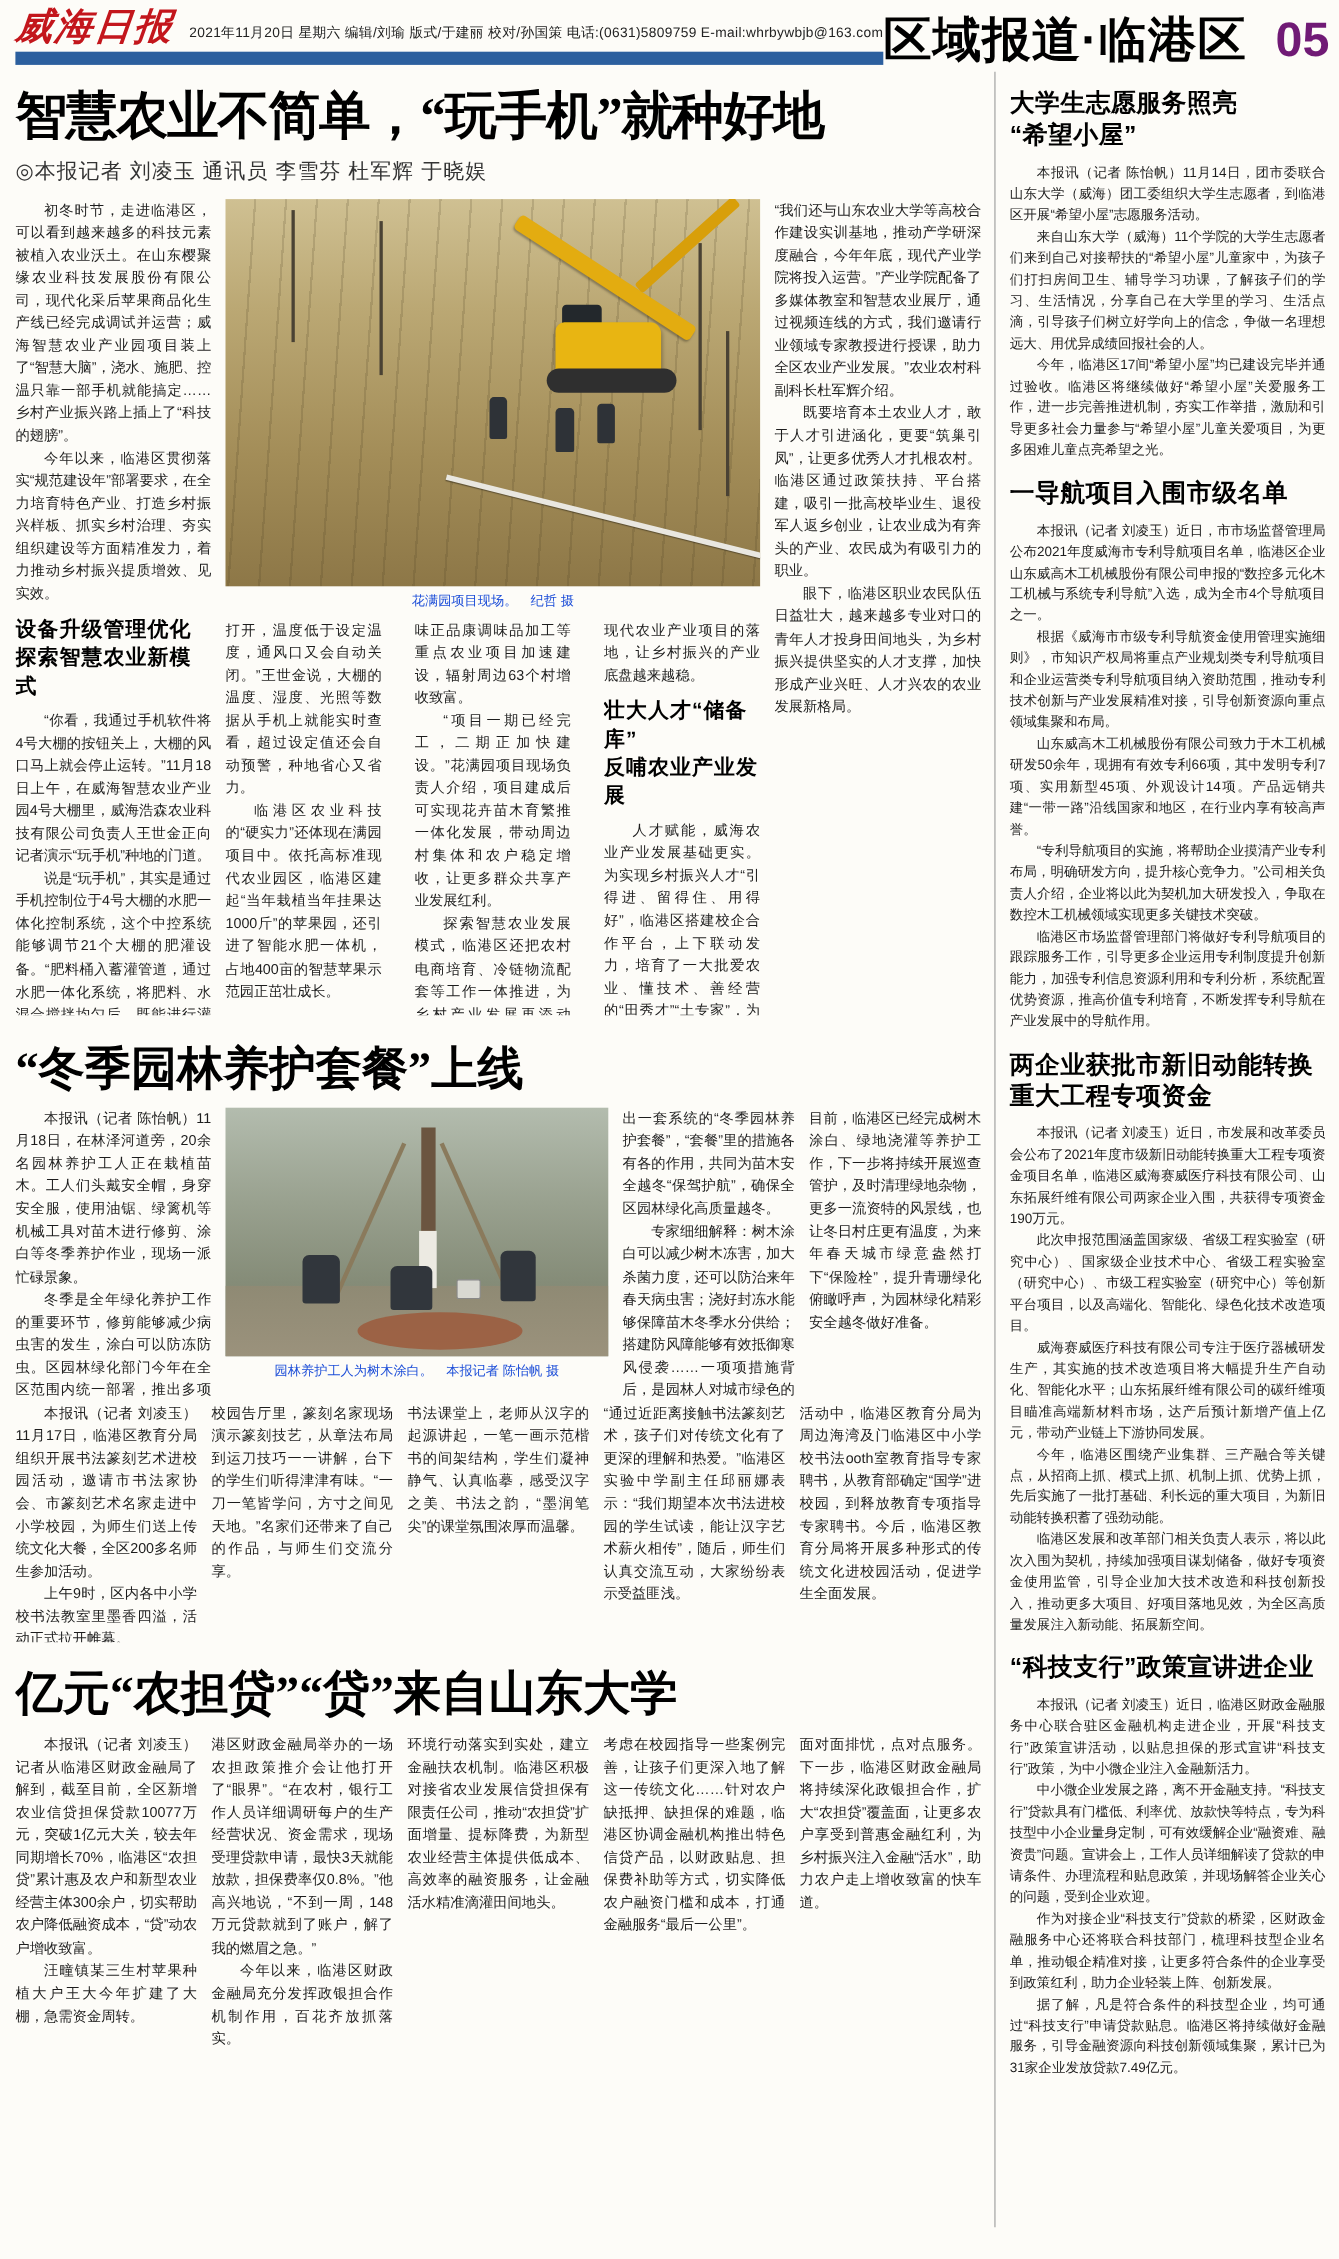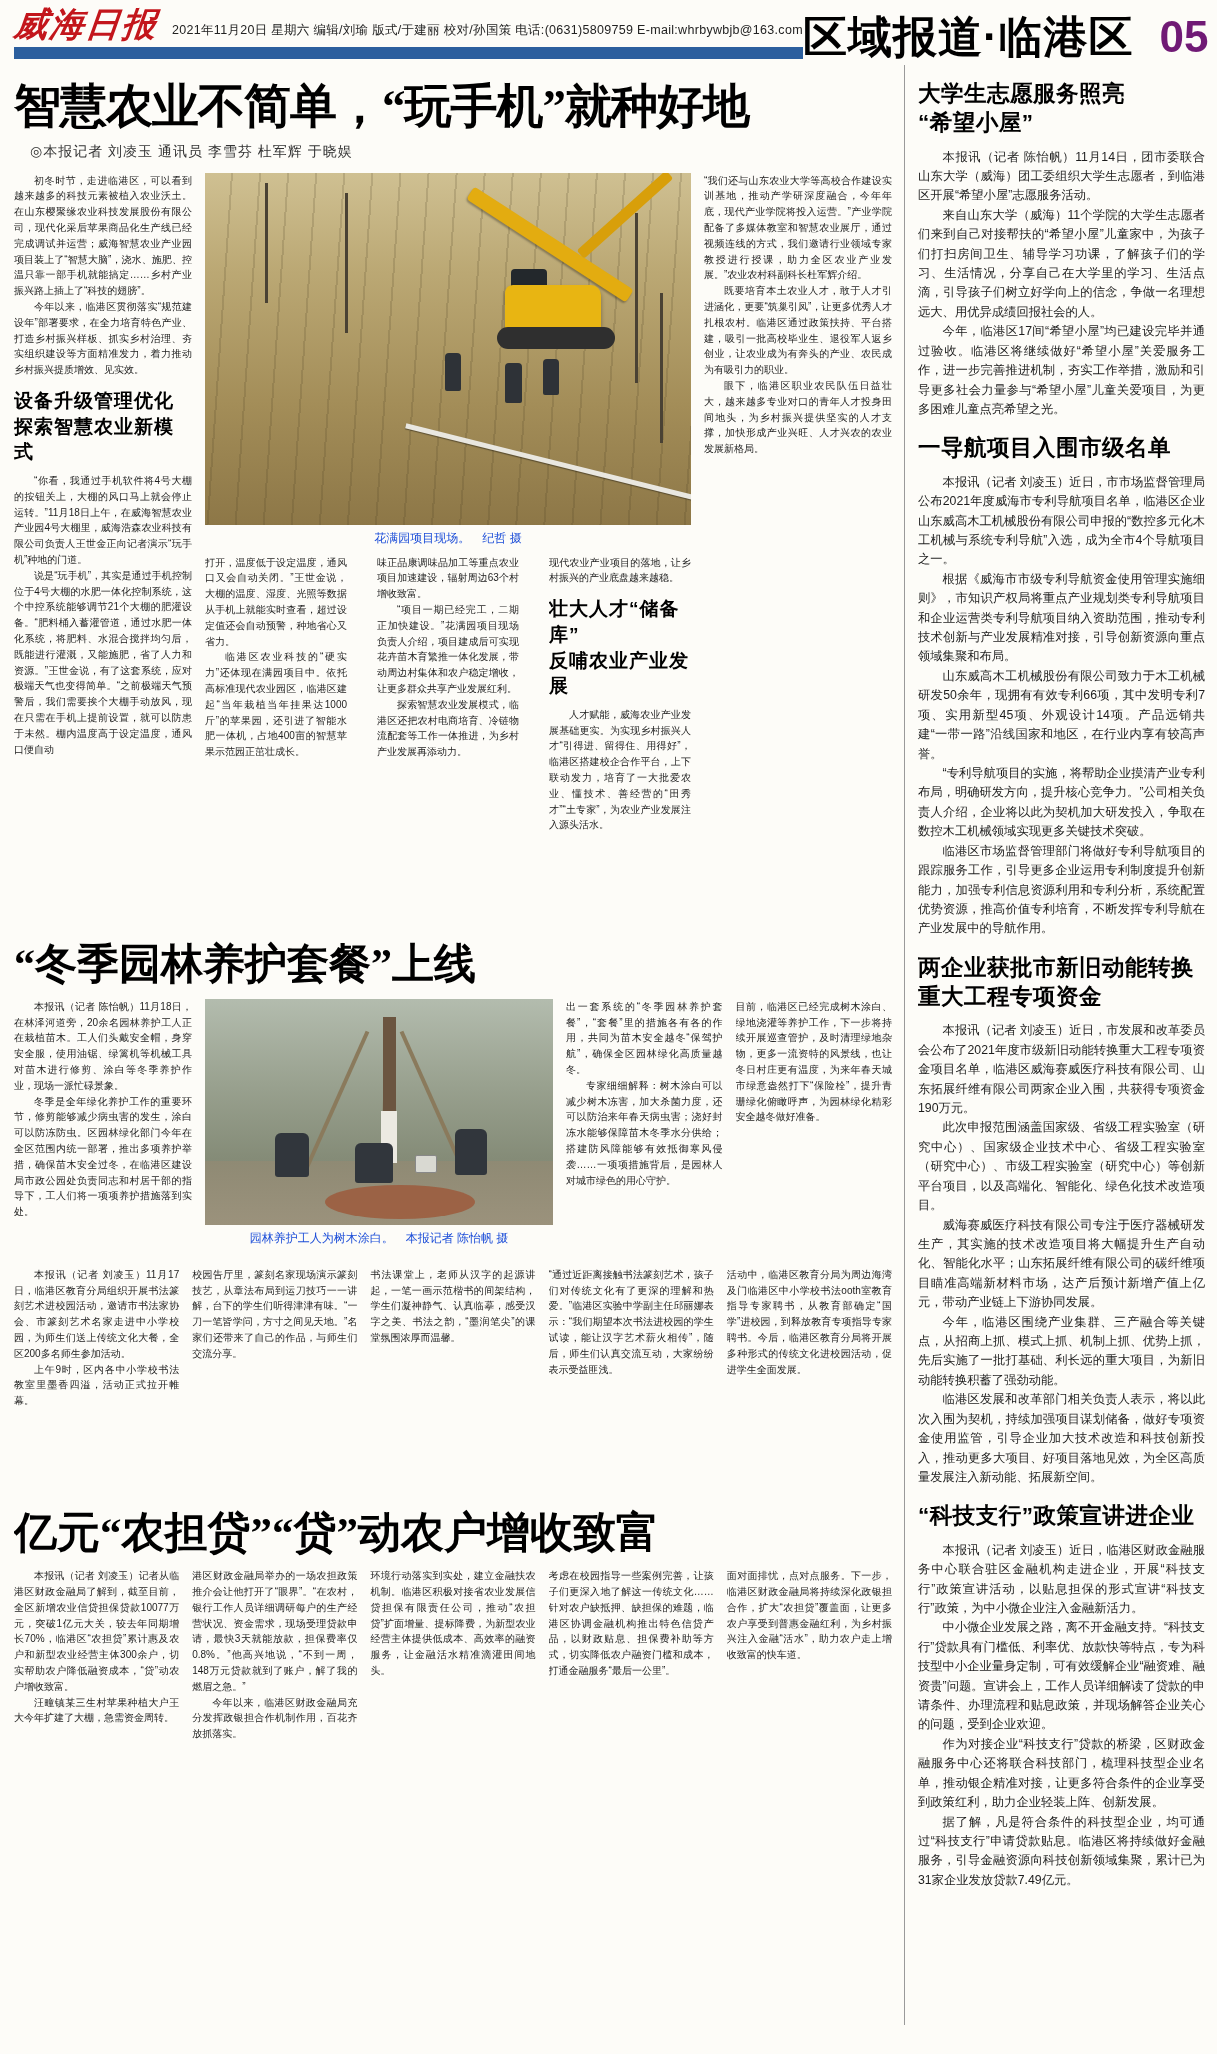--- a/index.html
+++ b/index.html
@@ -28,35 +28,35 @@
     white-space:nowrap;
   }
   .page-num{font-weight:700;font-size:44px;line-height:1;color:#701a75;}
 
   
   .content{display:flex;margin-top:6px;height:1960px;overflow:hidden;}
   .main{flex:0 0 878px;overflow:hidden;}
   .aside{flex:1;border-left:1px solid #9a9a9a;margin-left:12px;padding-left:13px;overflow:hidden;}
 
   
-  .para{margin:0;text-indent:2em;text-align:justify;font-size:10px;line-height:1.58;color:#1d1d1d;}
+  .para{margin:0;text-indent:2em;text-align:justify;font-size:13px;line-height:1.58;color:#1d1d1d;}
   .para.cont{text-indent:0;}
   .sub-head{
     font-weight:900;font-size:19px;line-height:1.35;color:#000;margin:10px 0 8px;
     white-space:pre-line;letter-spacing:1px;
   }
   .col{overflow:hidden;}
 
   
   .headline-1{
     font-family:"Liberation Serif","DejaVu Serif",serif;
     font-weight:900;font-size:47px;line-height:1.1;letter-spacing:-1px;
     margin:16px 0 10px;color:#000;white-space:nowrap;
   }
-  .byline{font-size:14px;color:#333;margin:0 16px 12px;letter-spacing:1px;}
+  .byline{font-size:19px;color:#333;margin:0 0 12px;letter-spacing:1px;}
   .s1-grid{display:flex;gap:13px;height:742px;}
   .s1-c1{flex:0 0 178px;}
   .s1-mid{flex:0 0 486px;display:flex;flex-direction:column;}
   .s1-midcols{display:flex;gap:30px;flex:1;overflow:hidden;margin-top:6px;}
   .s1-midcols .col{flex:1;}
   .s1-c5{flex:1;}
 
   
   .photo1{position:relative;height:352px;overflow:hidden;
     background:linear-gradient(180deg,#cfc092 0%,#bba874 28%,#a38d58 66%,#8d7747 100%);}
@@ -245,21 +245,21 @@
           <div class="col">
               <p class="para cont">“通过近距离接触书法篆刻艺术，孩子们对传统文化有了更深的理解和热爱。”临港区实验中学副主任邱丽娜表示：“我们期望本次书法进校园的学生试读，能让汉字艺术薪火相传”，随后，师生们认真交流互动，大家纷纷表示受益匪浅。</p>
             </div>
           <div class="col">
               <p class="para cont">活动中，临港区教育分局为周边海湾及门临港区中小学校书法ooth室教育指导专家聘书，从教育部确定“国学”进校园，到释放教育专项指导专家聘书。今后，临港区教育分局将开展多种形式的传统文化进校园活动，促进学生全面发展。</p>
             </div>
         </div>
       </section>
 
       <section>
-        <h2 class="headline-4">亿元“农担贷”“贷”动农户增收致富</h2>
+        <h2 class="headline-4">亿元“农担贷”“贷”来自山东大学</h2>
         <div class="cols5 s4-grid">
           <div class="col">
               <p class="para">本报讯（记者 刘凌玉）记者从临港区财政金融局了解到，截至目前，全区新增农业信贷担保贷款10077万元，突破1亿元大关，较去年同期增长70%，临港区“农担贷”累计惠及农户和新型农业经营主体300余户，切实帮助农户降低融资成本，“贷”动农户增收致富。</p>
               <p class="para">汪疃镇某三生村苹果种植大户王大今年扩建了大棚，急需资金周转。</p>
             </div>
           <div class="col">
               <p class="para cont">港区财政金融局举办的一场农担政策推介会让他打开了“眼界”。“在农村，银行工作人员详细调研每户的生产经营状况、资金需求，现场受理贷款申请，最快3天就能放款，担保费率仅0.8%。”他高兴地说，“不到一周，148万元贷款就到了账户，解了我的燃眉之急。”</p>
               <p class="para">今年以来，临港区财政金融局充分发挥政银担合作机制作用，百花齐放抓落实。</p>
             </div>
           <div class="col">

